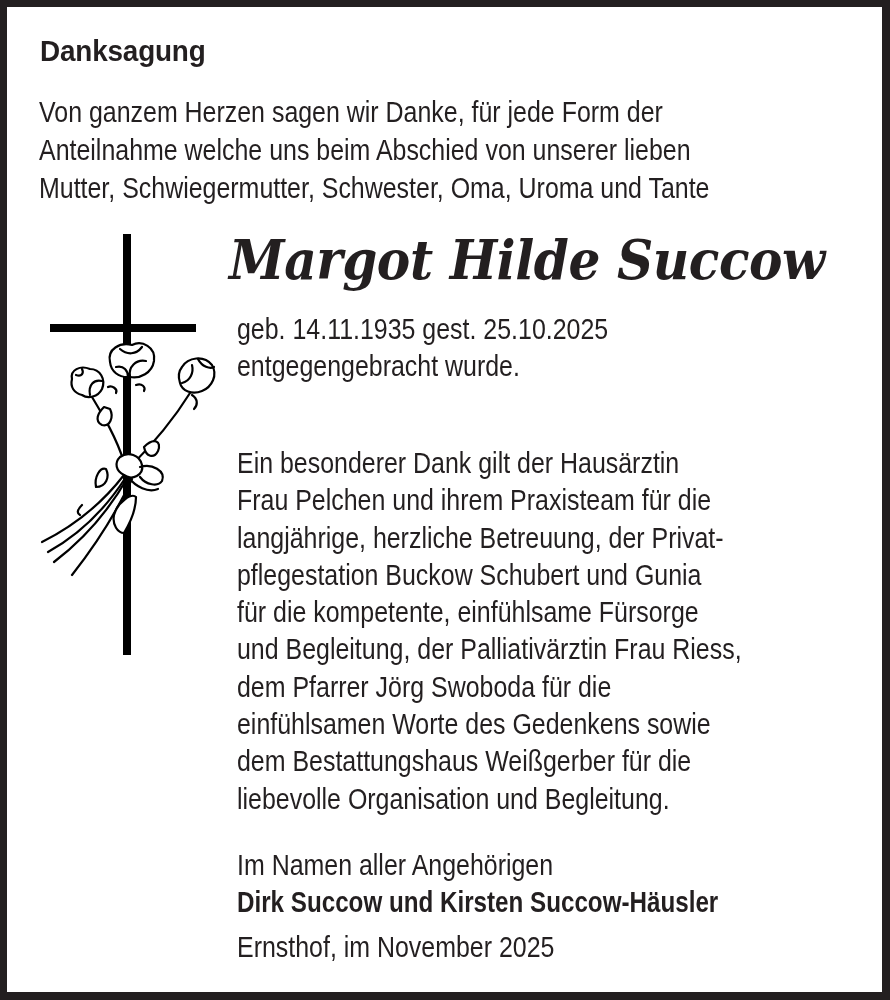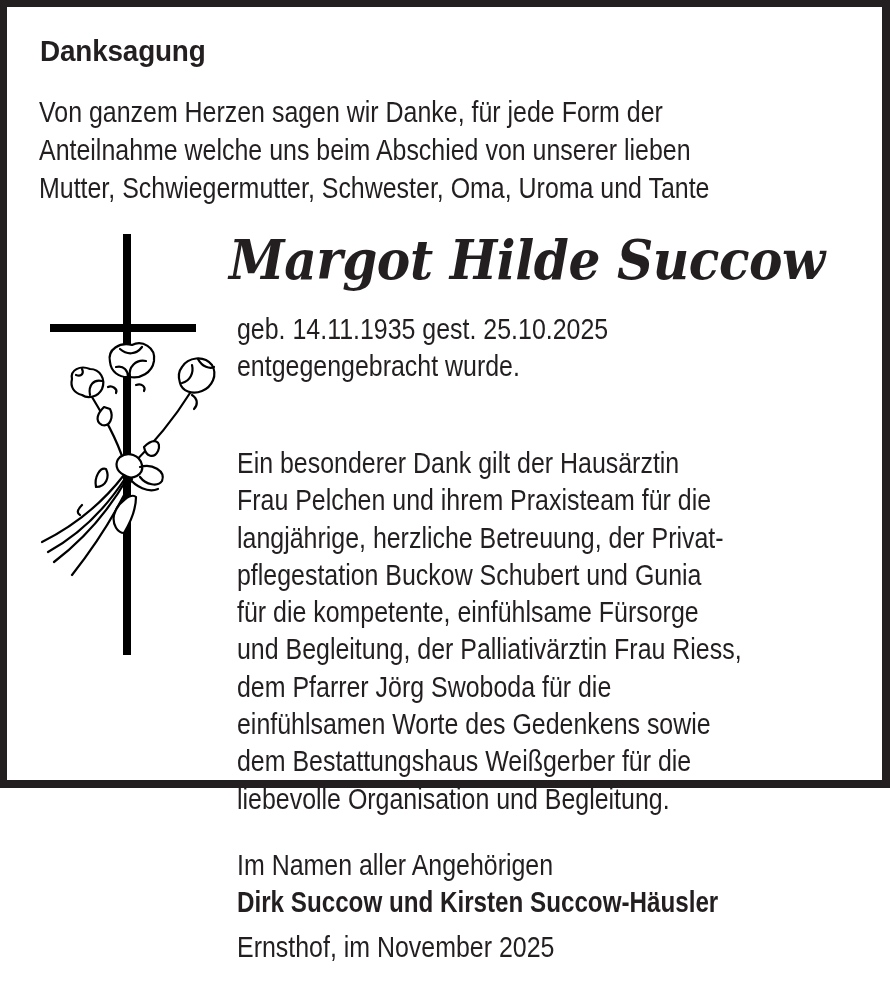--- a/index.html
+++ b/index.html
@@ -11,21 +11,21 @@
       width: 890px;
       height: 1000px;
       position: relative;
       overflow: hidden;
       font-family: "Liberation Sans", "DejaVu Sans", sans-serif;
       color: #231f20;
     }
     .frame {
       position: absolute;
       left: 0; top: 0;
-      width: 890px; height: 788px;
+      width: 890px; height: 1000px;
       box-sizing: border-box;
       border-top: 7px solid #231f20;
       border-left: 7px solid #231f20;
       border-right: 8px solid #231f20;
       border-bottom: 8px solid #231f20;
       background: #ffffff;
     }
     .heading {
       position: absolute;
       left: 33px;

